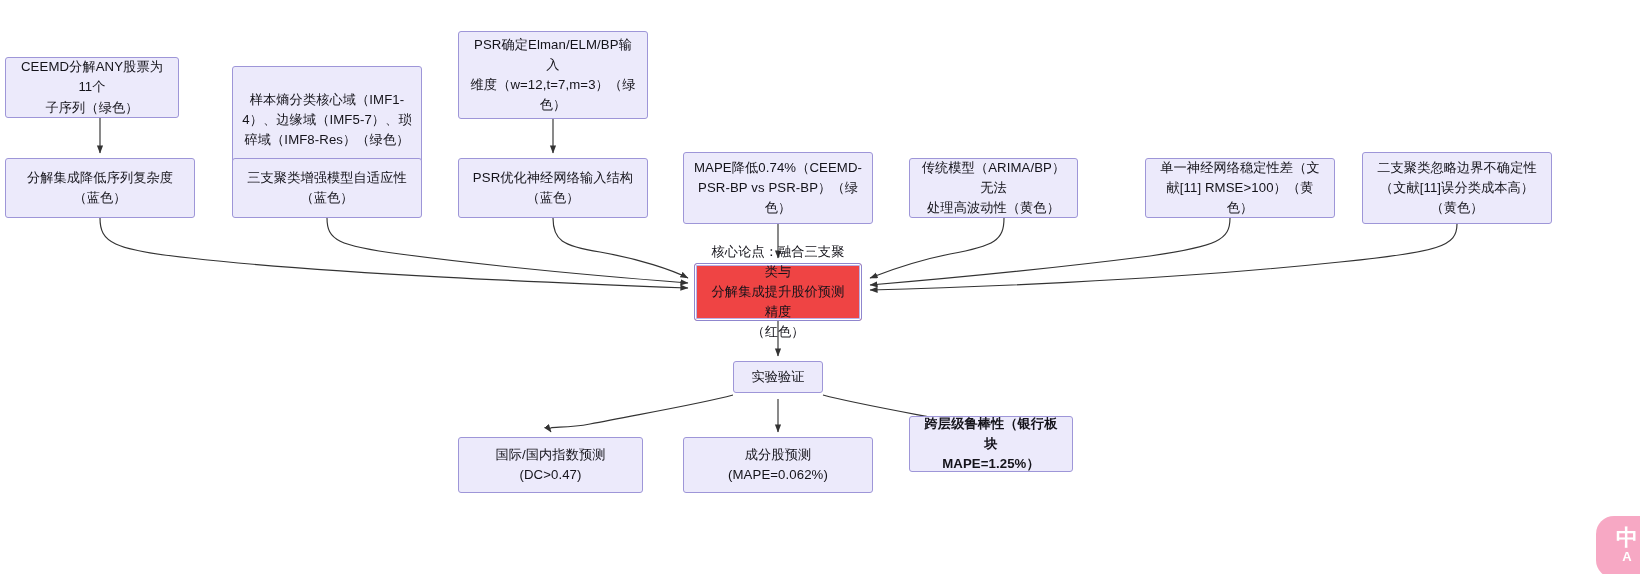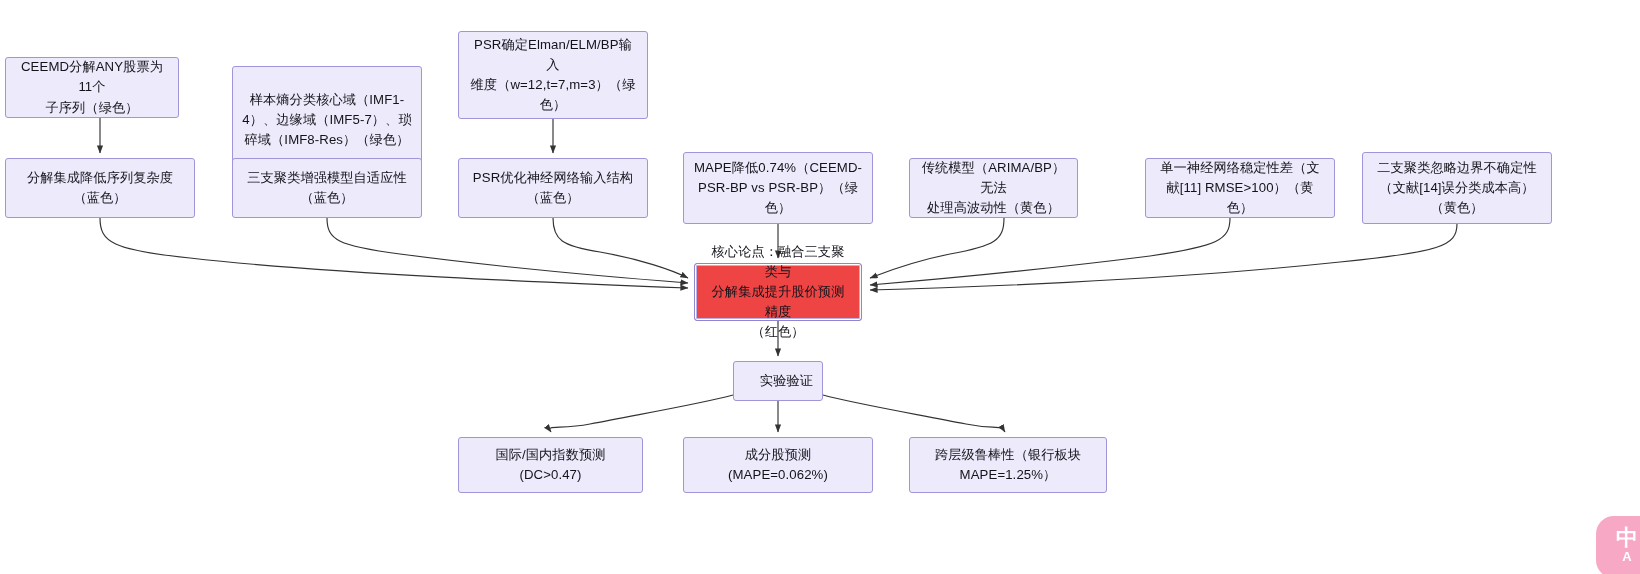--- a/index.html
+++ b/index.html
@@ -146,40 +146,40 @@
       <div class="node" style="left: 909px; top: 158px; width: 169px; height: 60px;">
         <span class="lbl">传统模型（ARIMA/BP）无法
 处理高波动性（黄色）</span>
       </div>
       <div class="node" style="left: 1145px; top: 158px; width: 190px; height: 60px;">
         <span class="lbl">单一神经网络稳定性差（文
 献[11] RMSE&gt;100）（黄色）</span>
       </div>
       <div class="node" style="left: 1362px; top: 152px; width: 190px; height: 72px;">
         <span class="lbl">二支聚类忽略边界不确定性
-（文献[14]误分类成本高）
+（文献[11]误分类成本高）
 （黄色）</span>
       </div>
       <div class="node core" style="left: 694px; top: 263px; width: 168px; height: 58px;">
         <span class="lbl">核心论点：融合三支聚类与
 分解集成提升股价预测精度
 （红色）</span>
       </div>
-      <div class="node" style="left: 733px; top: 361px; width: 90px; height: 40px; text-align: right;">
+      <div class="node" style="left: 733px; top: 361px; width: 90px; height: 32px;">
         <span class="lbl">实验验证</span>
       </div>
       <div class="node" style="left: 458px; top: 437px; width: 185px; height: 56px;">
         <span class="lbl">国际/国内指数预测
 (DC&gt;0.47)</span>
       </div>
       <div class="node" style="left: 683px; top: 437px; width: 190px; height: 56px;">
         <span class="lbl">成分股预测
 (MAPE=0.062%)</span>
       </div>
-      <div class="node" style="left: 909px; top: 437px; width: 198px; height: 56px;">
+      <div class="node" style="left: 909px; top: 416px; width: 164px; height: 56px; font-weight: bold;">
         <span class="lbl">跨层级鲁棒性（银行板块
 MAPE=1.25%）</span>
       </div>
     </div>
 
   <div class="watermark" style="left:1596px; top:516px;">
     <div class="wm-inner">
       <span>中</span>
       <span class="wm-sub">A</span>
     </div>

